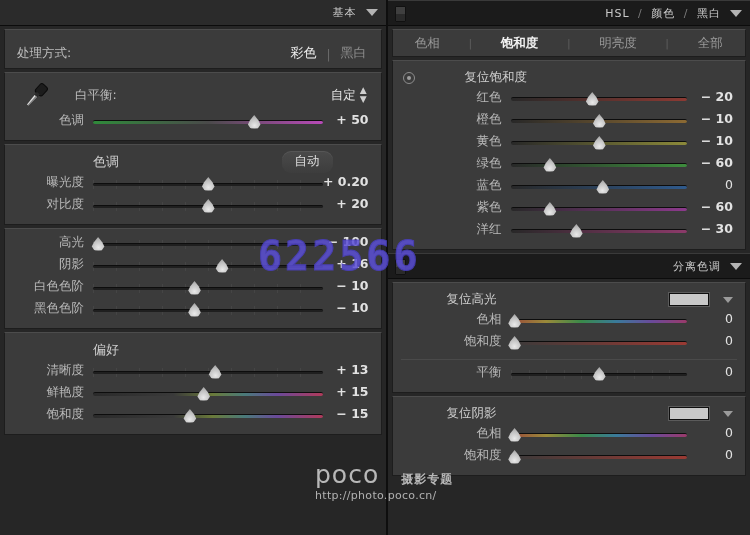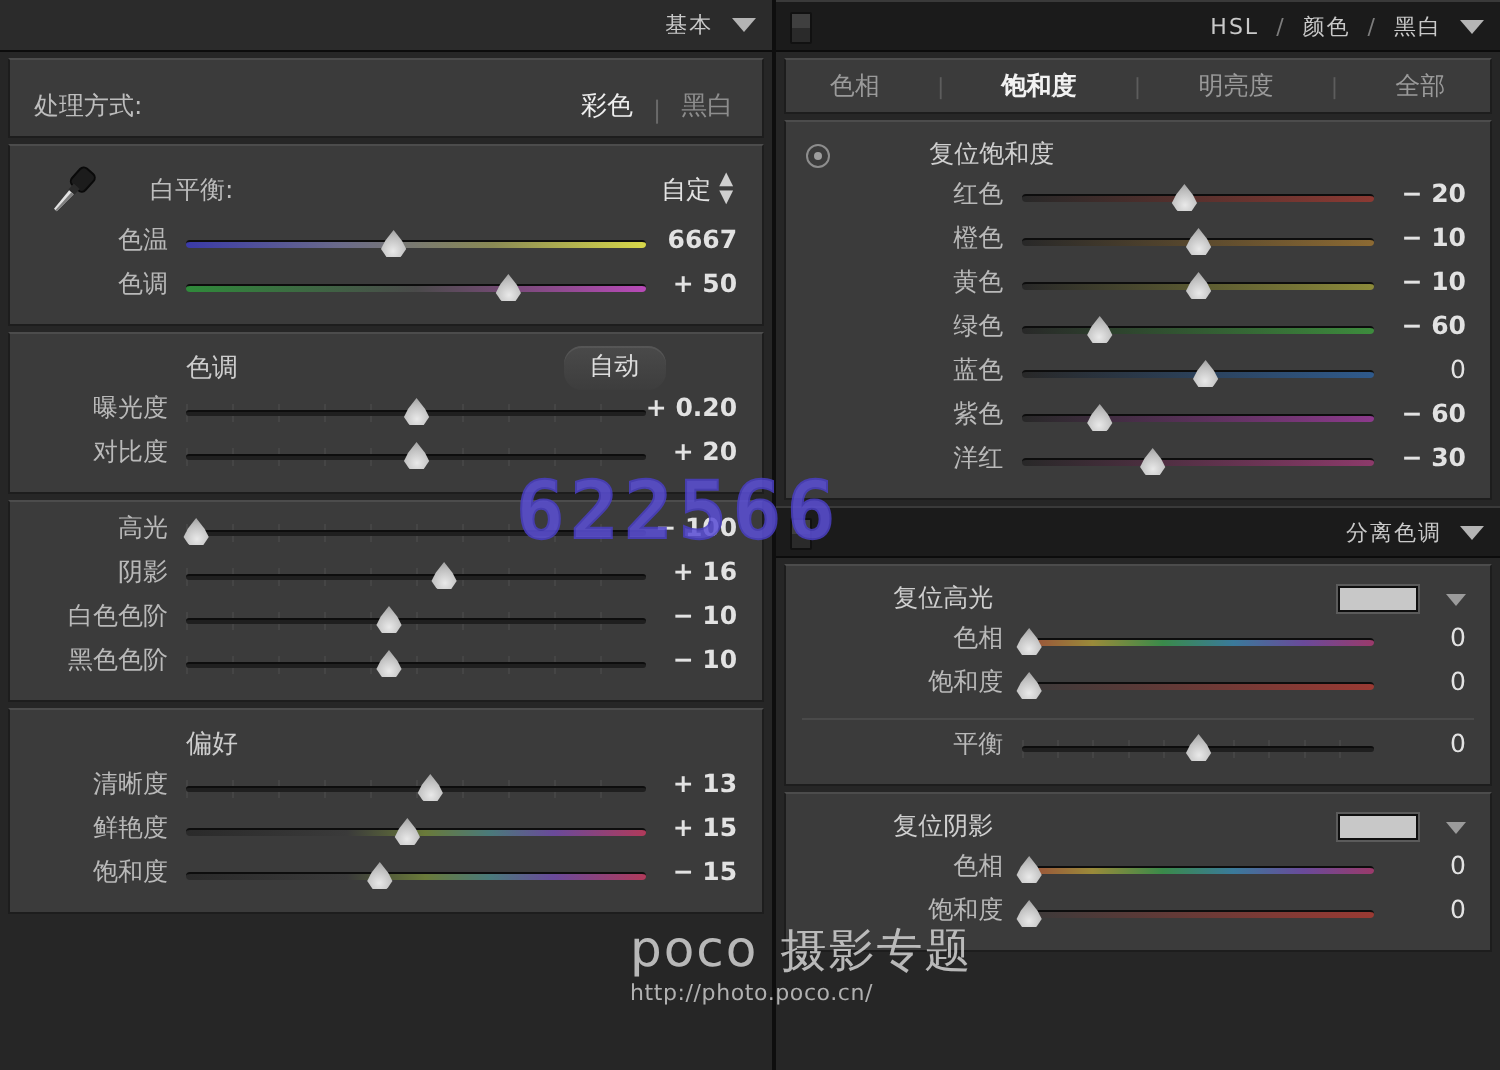--- a/index.html
+++ b/index.html
@@ -161,21 +161,21 @@
     font-family:"DejaVu Sans Mono","Liberation Mono",monospace;
     font-size:40px; font-weight:bold; letter-spacing:3px;
     color:#5b4fd6; opacity:.85; pointer-events:none;
     -webkit-text-stroke:1px #4a3fc4;
   }
   .wm-poco{
     position:absolute; left:315px; top:462px;
     pointer-events:none; color:#d8d8d8; opacity:.82;
   }
   .wm-poco .l1{ font-size:25px; letter-spacing:1px; line-height:1; display:flex; align-items:baseline; }
-  .wm-poco .l1 .cn{ font-size:23px; margin-left:11px; }
+  .wm-poco .l1 .cn{ font-size:12px; margin-left:22px;font-weight:bold; }
   .wm-poco .l2{ font-size:11px; margin-top:2px; letter-spacing:.3px; color:#cfcfcf; }
 </style>
 </head>
 <body>
 
 <div id="app">
 
   <div class="col col-left">
 
     <div class="panel-head plain">
@@ -204,28 +204,20 @@
               <polygon points="23.5,16 25,16 24.4,28 23.6,28" fill="#7e7e7e"></polygon>
             </g>
           </svg>
         </span>
         <span class="lbl">白平衡:</span>
         <span class="spacer"></span>
         <span class="val">自定</span>
         <span class="updown">▲<br>▼</span>
       </div>
 
-      <div class="srow">
-        <span class="name">色温</span>
-        <span class="track">
-          <span class="bar" style="background:linear-gradient(to right,#3a3aa8,#6a6a8a,#8a8a55,#d8d84a);height:4px;top:8px;"></span>
-          <span class="knob" style="left:45%"></span>
-        </span>
-        <span class="vnum">6667</span>
-      </div>
 
       <div class="srow">
         <span class="name">色调</span>
         <span class="track">
           <span class="bar" style="background:linear-gradient(to right,#2f8a3a,#4a4a4a,#b84ab8);height:4px;top:8px;"></span>
           <span class="knob" style="left:70%"></span>
         </span>
         <span class="vnum">+ 50</span>
       </div>
     </div>

